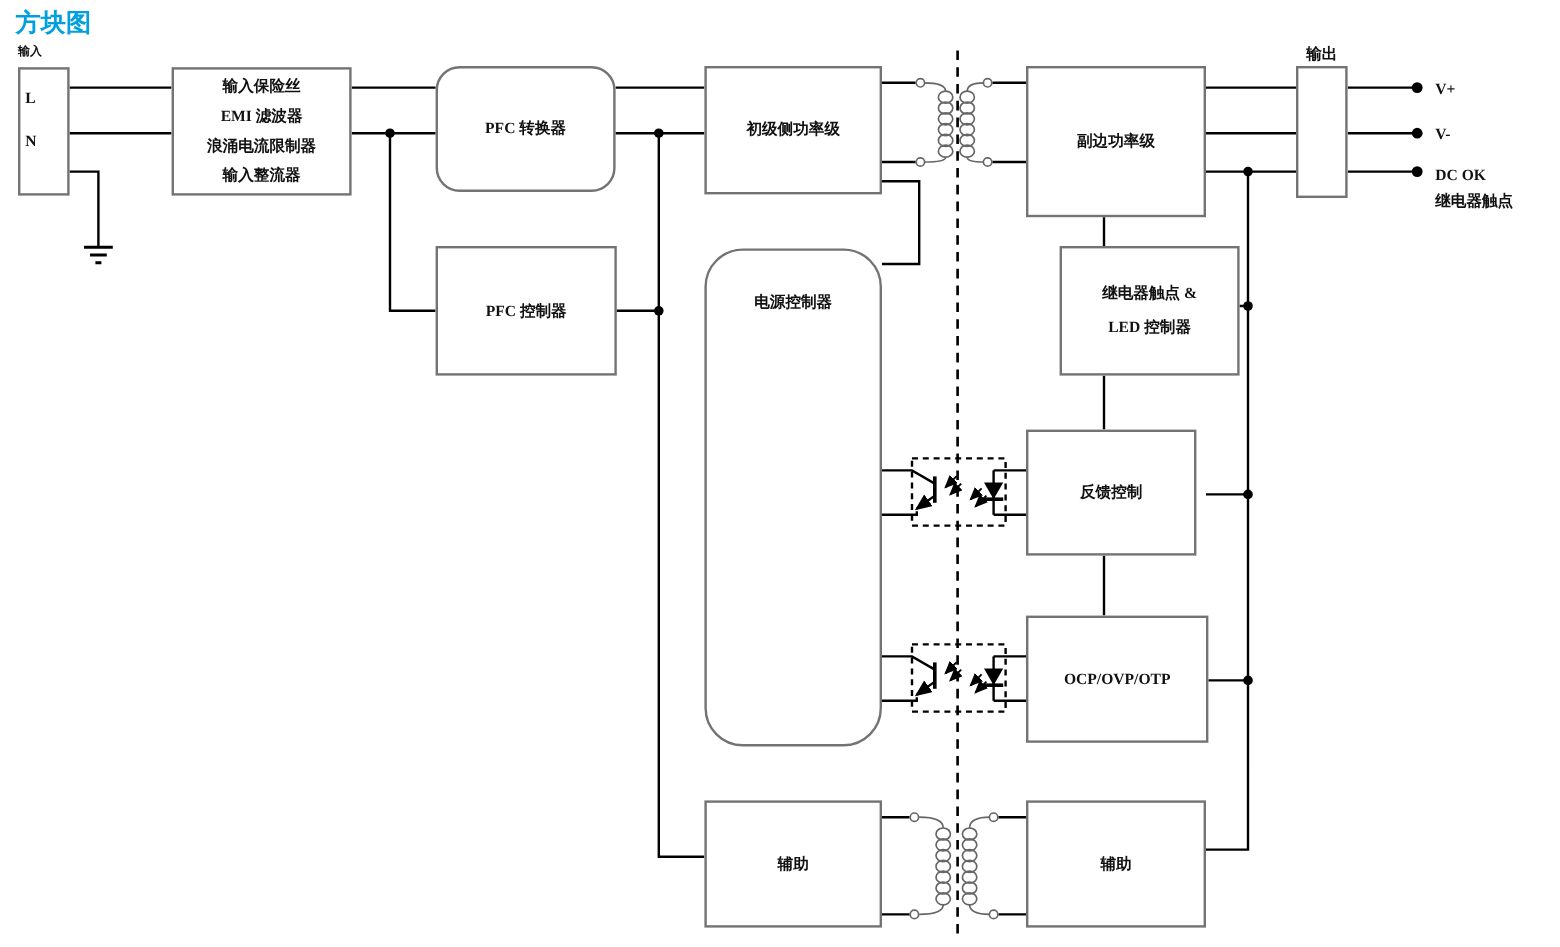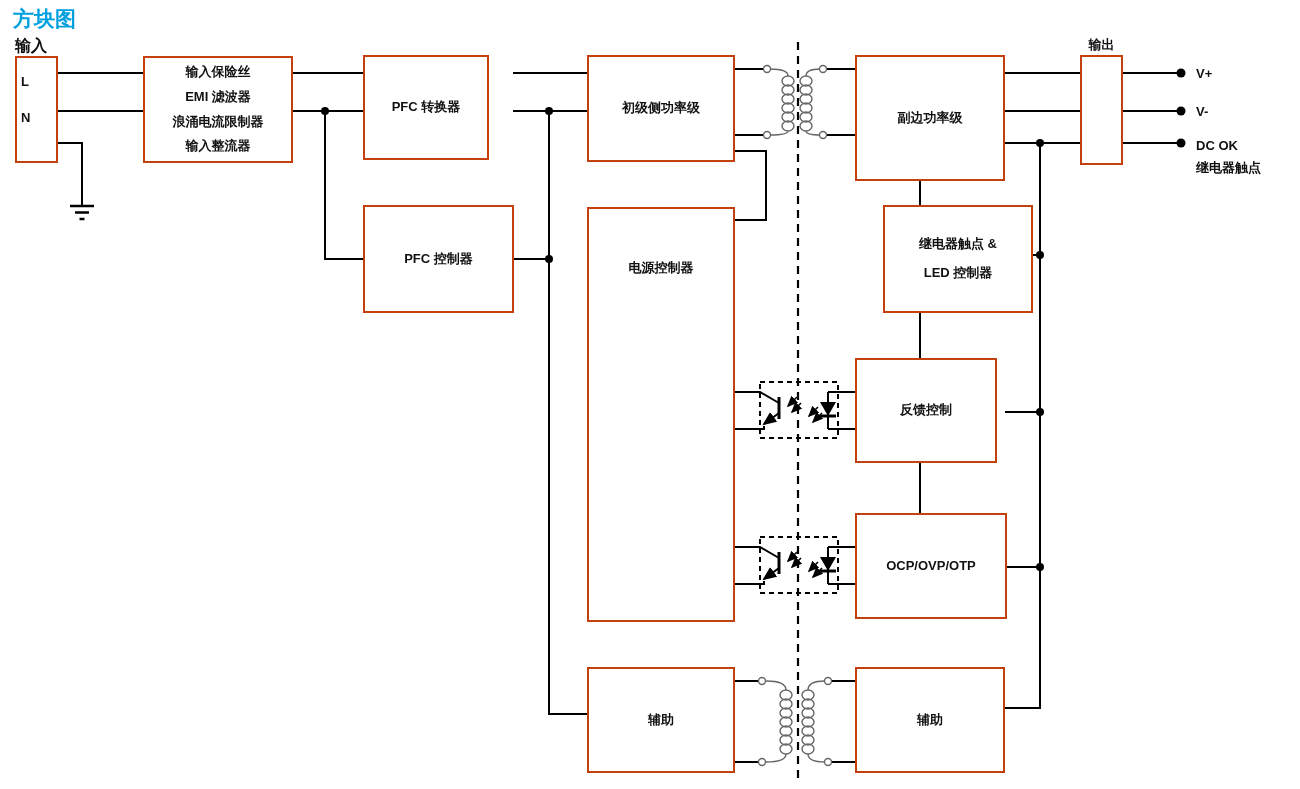--- a/index.html
+++ b/index.html
@@ -1,37 +1,37 @@
 <!DOCTYPE html>
 <html><head>
 <meta charset="utf-8">
 <style>
   html,body{margin:0;padding:0;background:#ffffff;}
   #stage{
     position:relative;width:1300px;height:789px;background:#ffffff;overflow:hidden;
-    font-family:Liberation Sans, sans-serif;color:#111;
+    font-family:Liberation Serif, serif;color:#111;
   }
   #wires{position:absolute;left:0;top:0;width:1300px;height:789px;}
   .block{
-    position:absolute;background:#fff;border:2px solid #c2410c;box-sizing:border-box;
+    position:absolute;background:#fff;border:2px solid #737373;box-sizing:border-box;
     display:flex;flex-direction:column;align-items:center;justify-content:center;
     font-weight:bold;font-size:13px;line-height:1.7;text-align:center;z-index:2;
   }
   .lbl{position:absolute;font-weight:bold;font-size:13px;z-index:3;white-space:nowrap;}
   #page-title{position:absolute;left:13px;top:5px;font-size:21px;font-weight:bold;color:#00A0E0;z-index:3;}
-  #lbl-input{left:15px;top:36px;font-size:16px;}
+  #lbl-input{left:15px;top:36px;font-size:10px;}
   #lbl-output{left:1074px;top:36px;width:55px;text-align:center;font-size:13px;}
   #box-terminals{left:15px;top:56px;width:43px;height:107px;}
   #lbl-L{left:21px;top:74px;}
   #lbl-N{left:21px;top:110px;}
   #box-input-stage{left:143px;top:56px;width:150px;height:107px;line-height:1.9;}
-  #box-pfc-converter{left:363px;top:55px;width:126px;height:105px;}
+  #box-pfc-converter{left:363px;top:55px;width:150px;height:105px;border-radius:20px;}
   #box-pfc-controller{left:363px;top:205px;width:151px;height:108px;}
   #box-primary-stage{left:587px;top:55px;width:148px;height:107px;text-align:center;}
-  #box-power-controller{left:587px;top:207px;width:148px;height:415px;justify-content:flex-start;padding-top:48px;}
+  #box-power-controller{left:587px;top:207px;width:148px;height:415px;justify-content:flex-start;padding-top:32px;border-radius:32px;}
   #box-secondary-stage{left:855px;top:55px;width:150px;height:126px;}
   #box-relay-led{left:855px;top:205px;width:150px;height:108px;line-height:2.2;margin-left:28px;}
   #box-feedback{left:855px;top:358px;width:142px;height:105px;text-align:right;}
   #box-protection{left:855px;top:513px;width:152px;height:106px;}
   #box-aux-primary{left:587px;top:667px;width:148px;height:106px;}
   #box-aux-secondary{left:855px;top:667px;width:150px;height:106px;}
   #box-output{left:1080px;top:55px;width:43px;height:110px;}
   #lbl-vplus{left:1196px;top:66px;}
   #lbl-vminus{left:1196px;top:104px;}
   #lbl-dcok{left:1196px;top:138px;}

